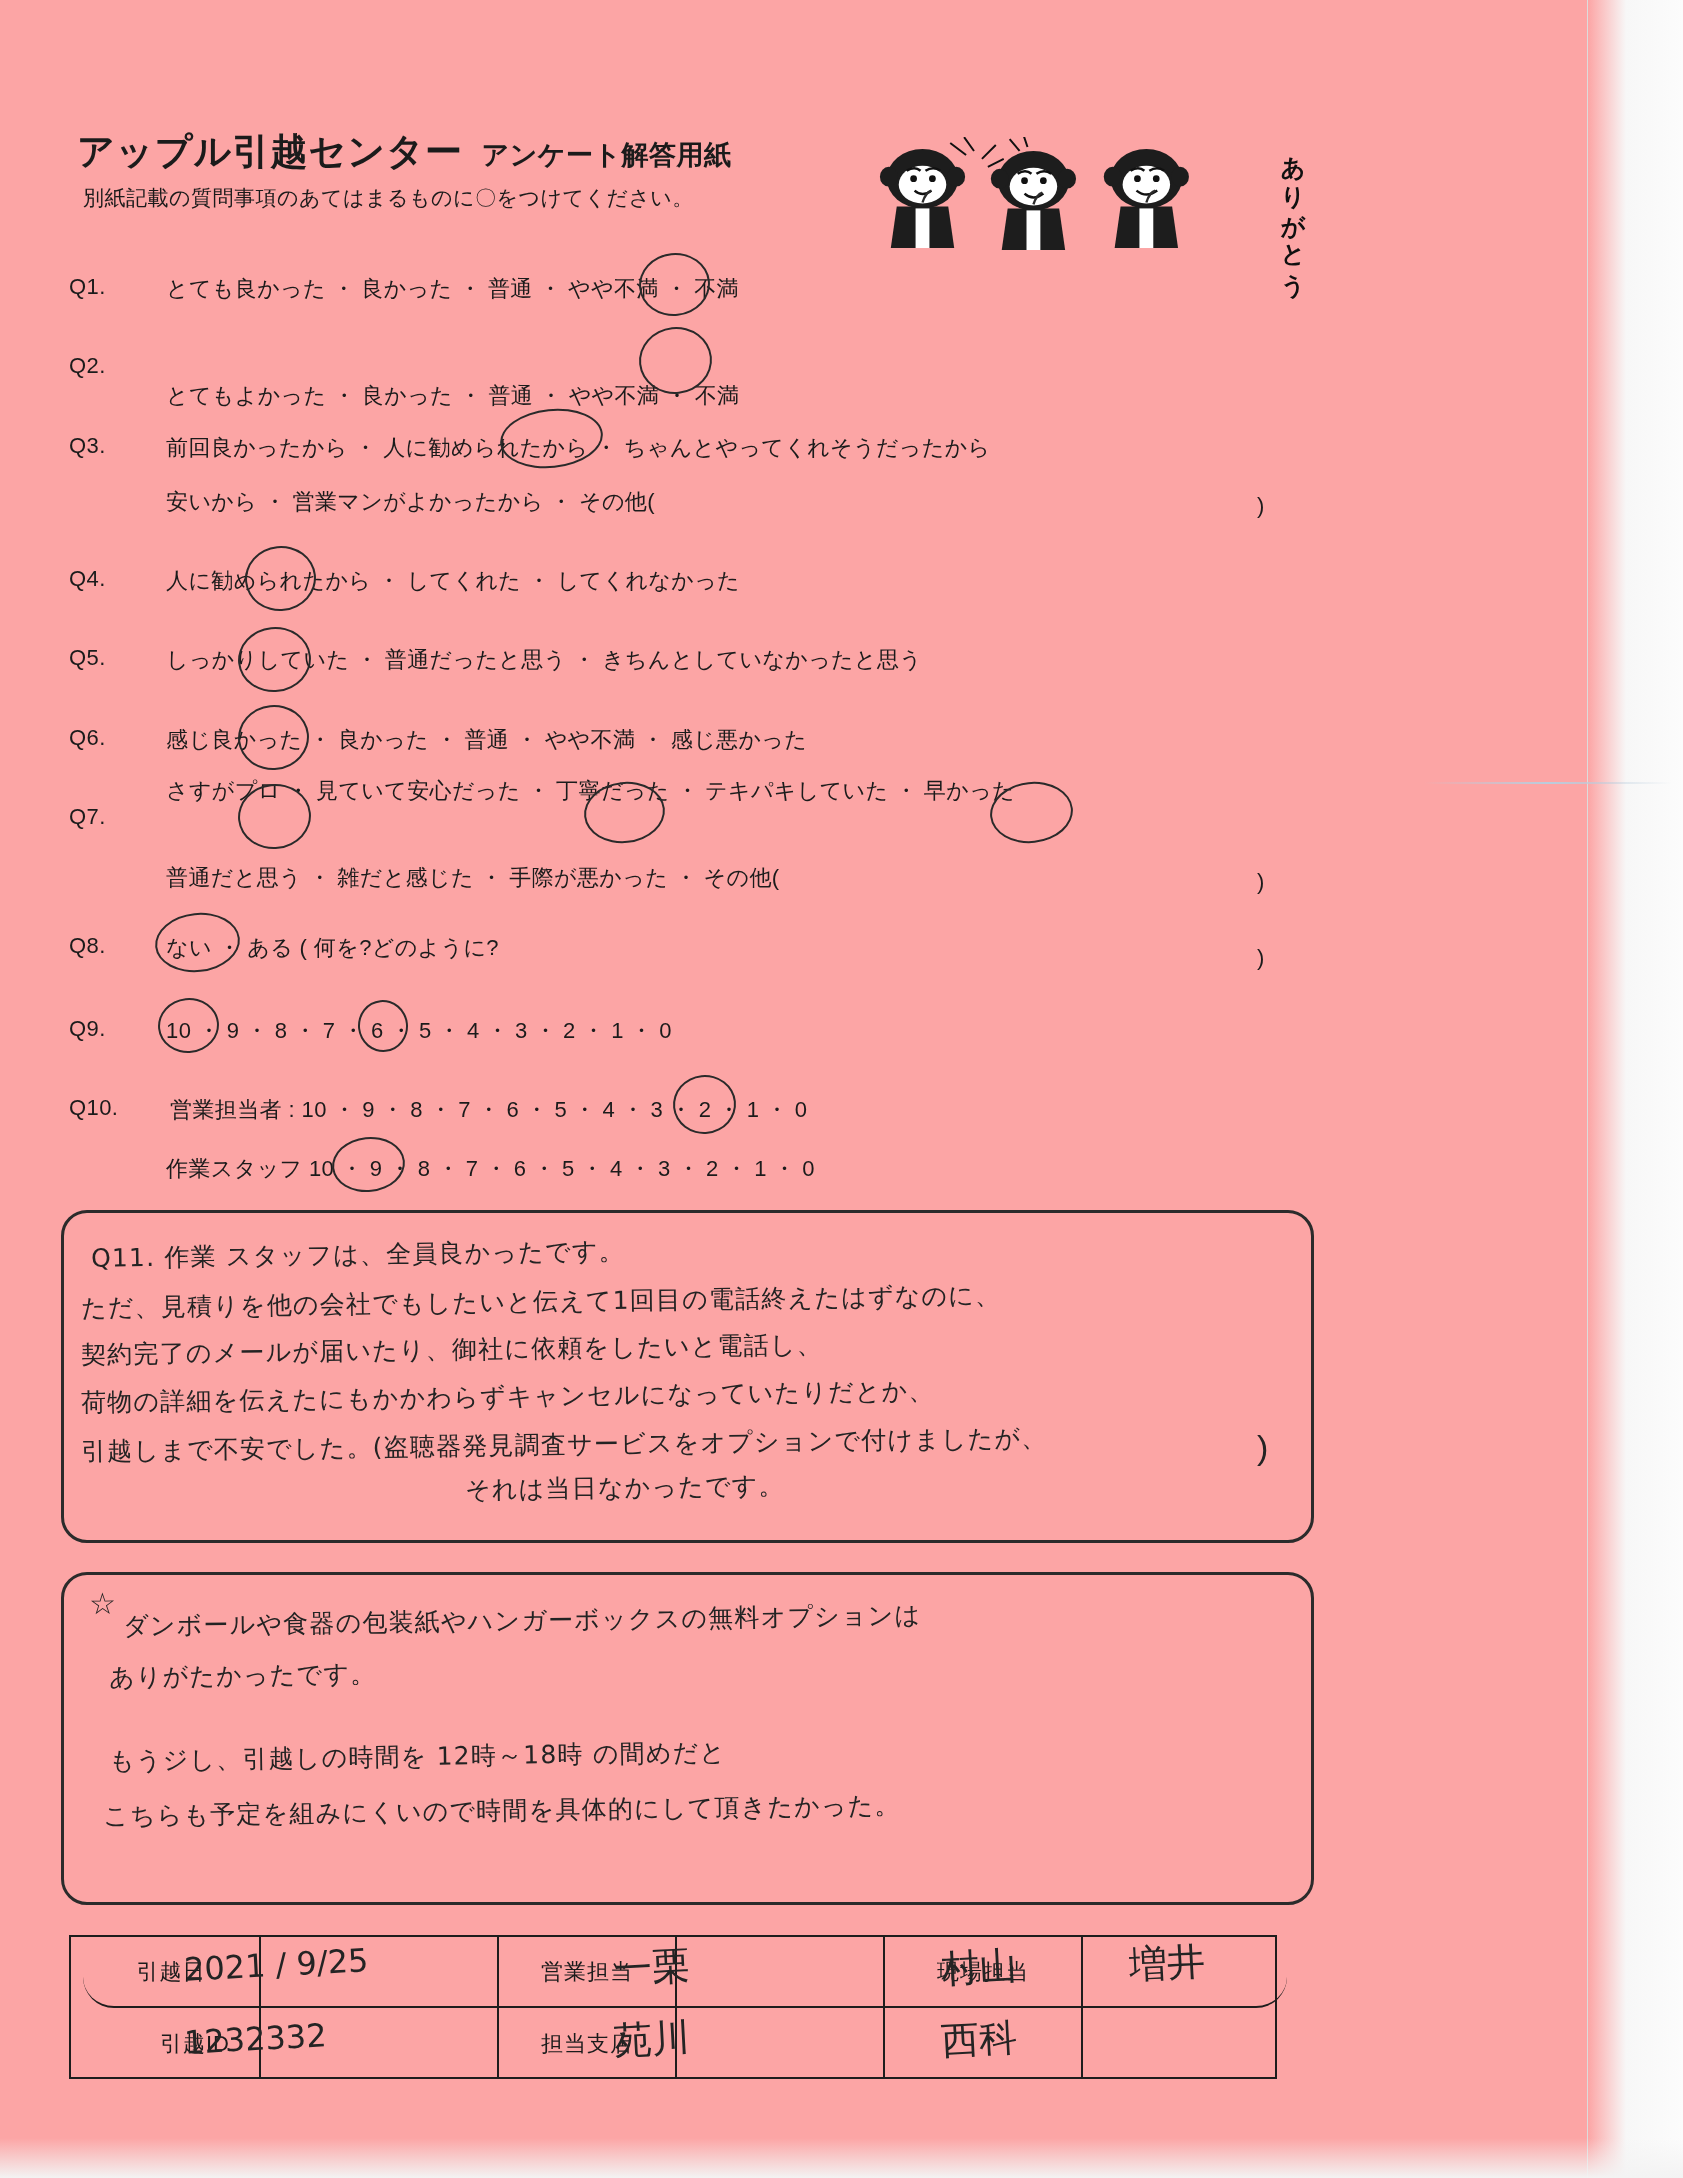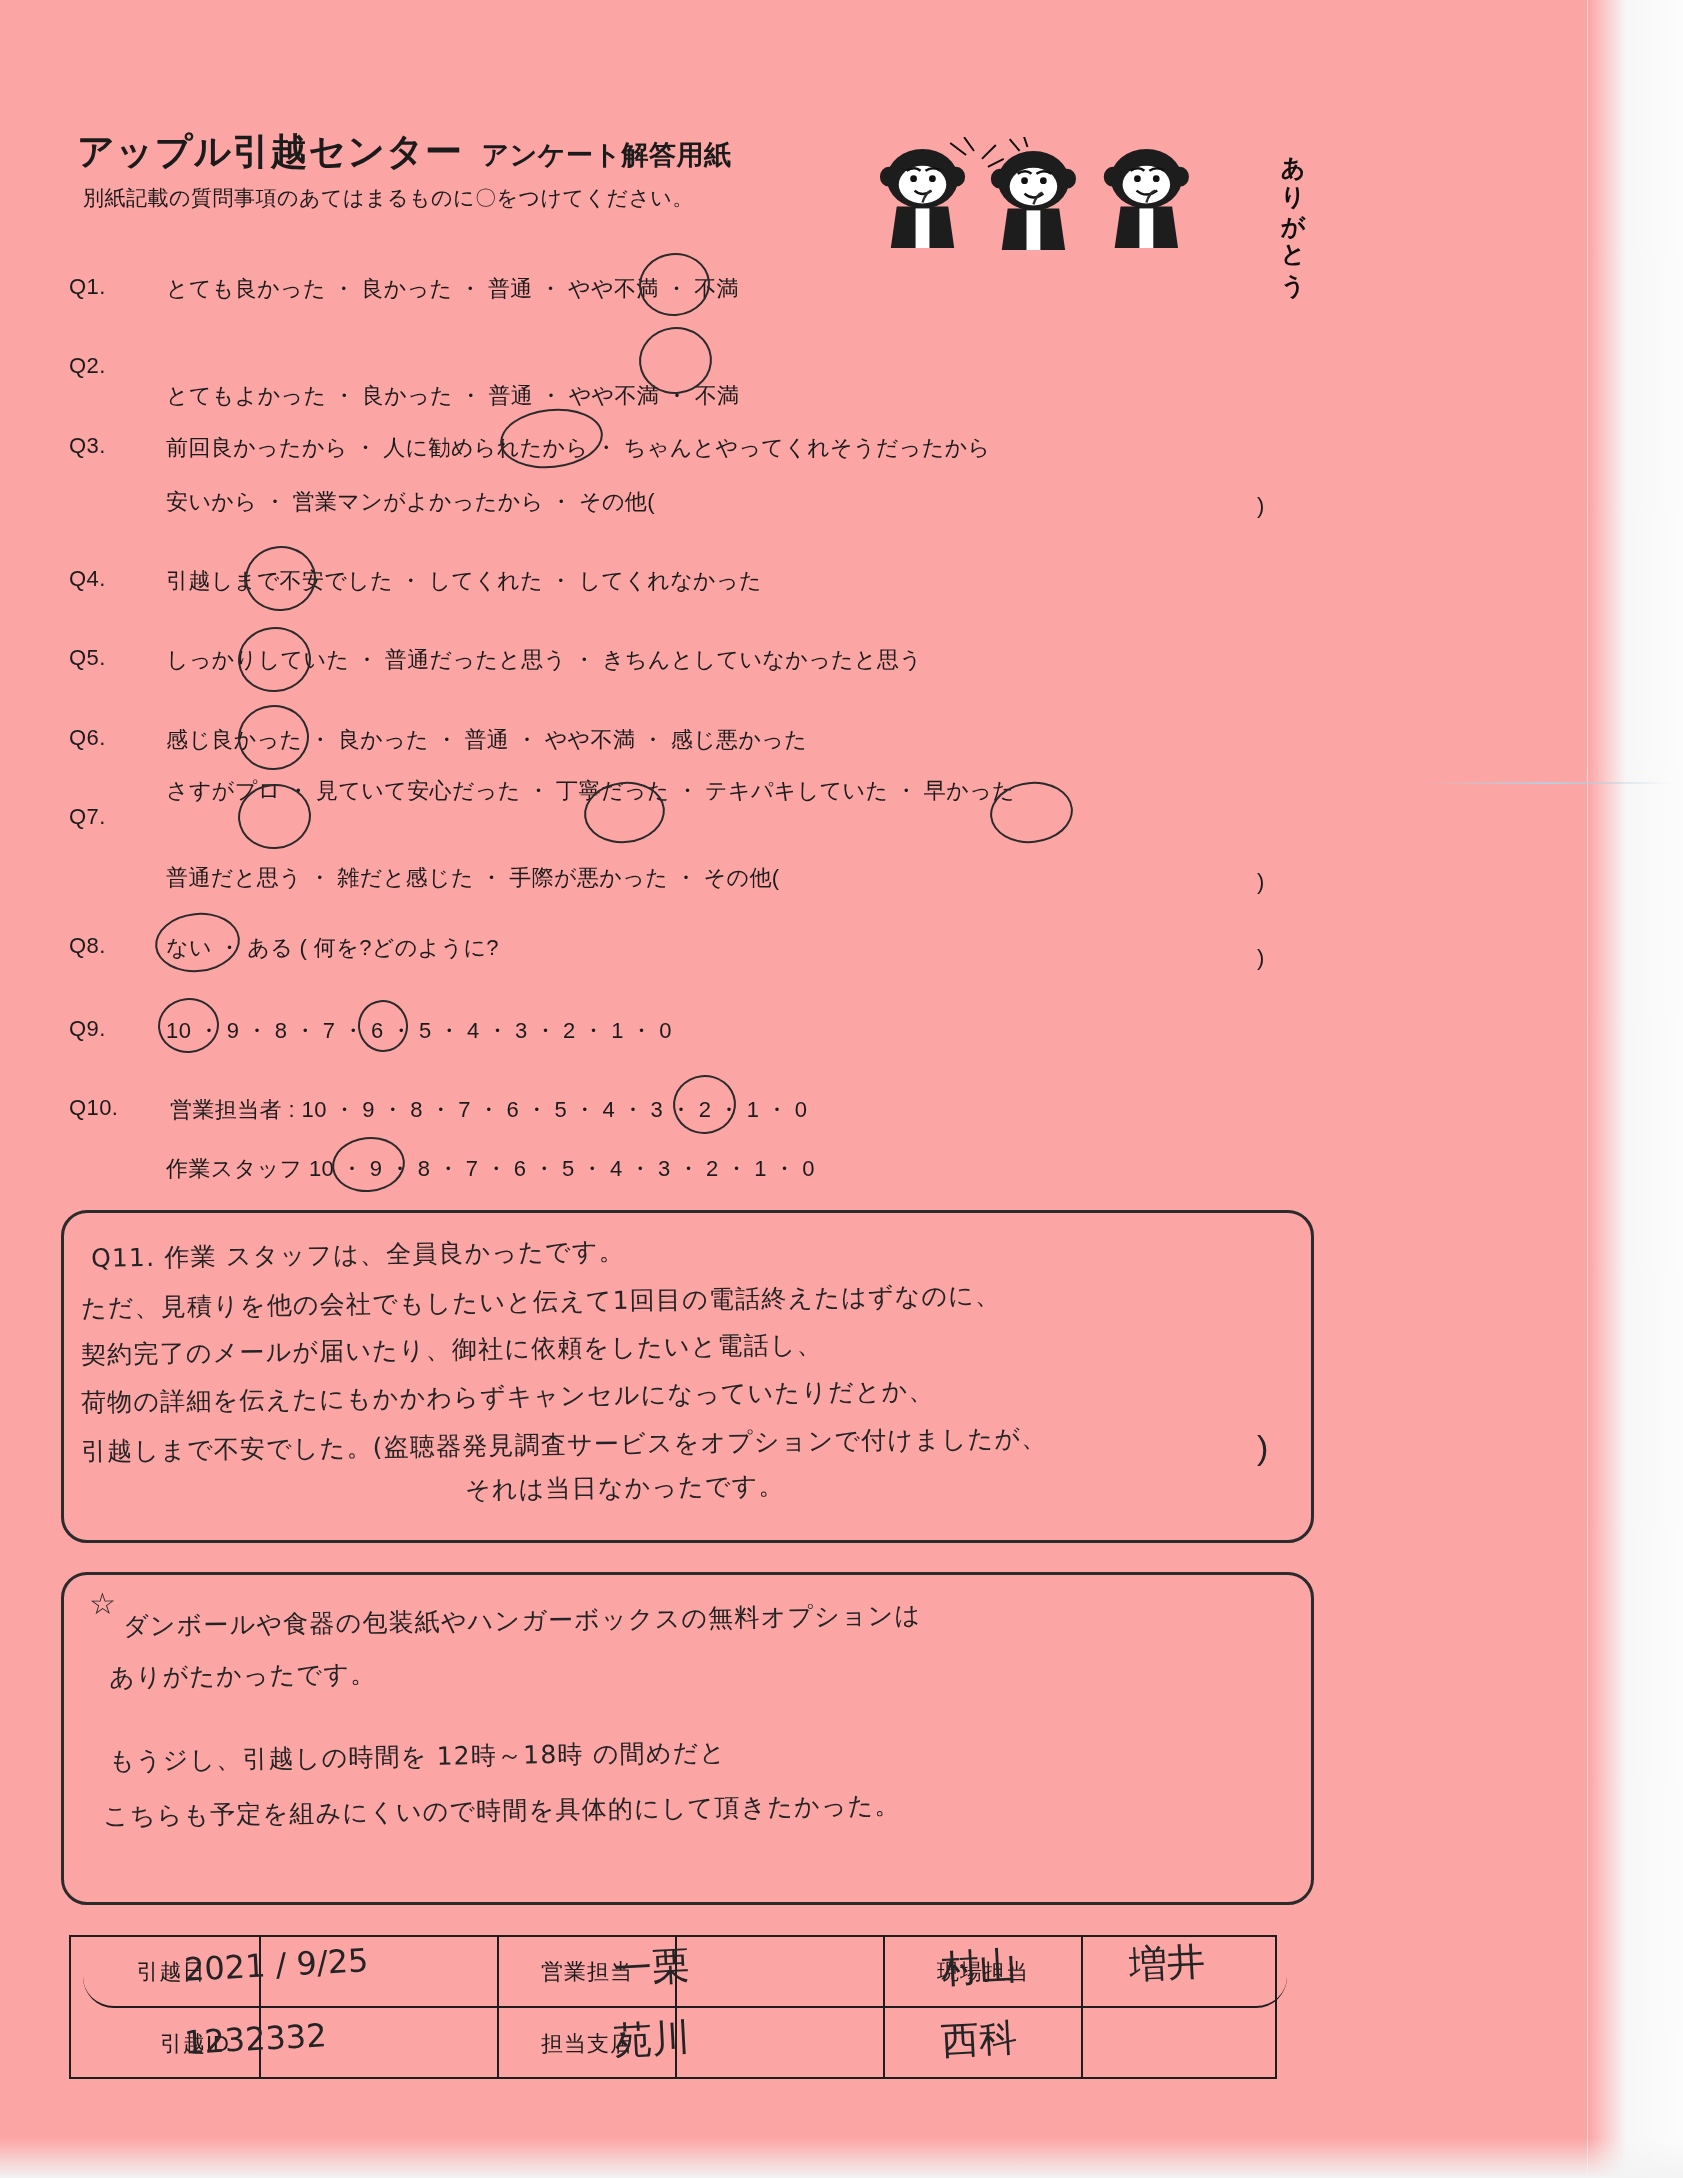--- a/index.html
+++ b/index.html
@@ -267,21 +267,21 @@
   <div class="q" style="left:166px; top:353px;margin-top:28px;">とてもよかった ・ 良かった ・ 普通 ・ やや不満 ・ 不満</div>
   <div class="ink-ellipse" style="left:639px; top:327px; width:69px; height:63px;"></div>
 
   <div class="q-label" style="left:69px; top:433px;">Q3.</div>
   <div class="q" style="left:166px; top:433px;">前回良かったから ・ 人に勧められたから ・ ちゃんとやってくれそうだったから</div>
   <div class="q-line2" style="left:166px; top:487px;">安いから ・ 営業マンがよかったから ・ その他(</div>
   <div class="paren-right" style="left:1257px; top:493px;">)</div>
   <div class="ink-ellipse" style="left:500px; top:409px; width:99px; height:55px;"></div>
 
   <div class="q-label" style="left:69px; top:566px;">Q4.</div>
-  <div class="q" style="left:166px; top:566px;">引越しまで不安でした ・ してくれた ・ してくれなかった</div>
+  <div class="q" style="left:166px; top:566px;">人に勧められたから ・ してくれた ・ してくれなかった</div>
   <div class="ink-ellipse" style="left:245px; top:546px; width:67px; height:61px;"></div>
 
   <div class="q-label" style="left:69px; top:645px;">Q5.</div>
   <div class="q" style="left:166px; top:645px;">しっかりしていた ・ 普通だったと思う ・ きちんとしていなかったと思う</div>
   <div class="ink-ellipse" style="left:238px; top:627px; width:69px; height:61px;"></div>
 
   <div class="q-label" style="left:69px; top:725px;">Q6.</div>
   <div class="q" style="left:166px; top:725px;">感じ良かった ・ 良かった ・ 普通 ・ やや不満 ・ 感じ悪かった</div>
   <div class="ink-ellipse" style="left:238px; top:705px; width:67px; height:61px;"></div>
 

